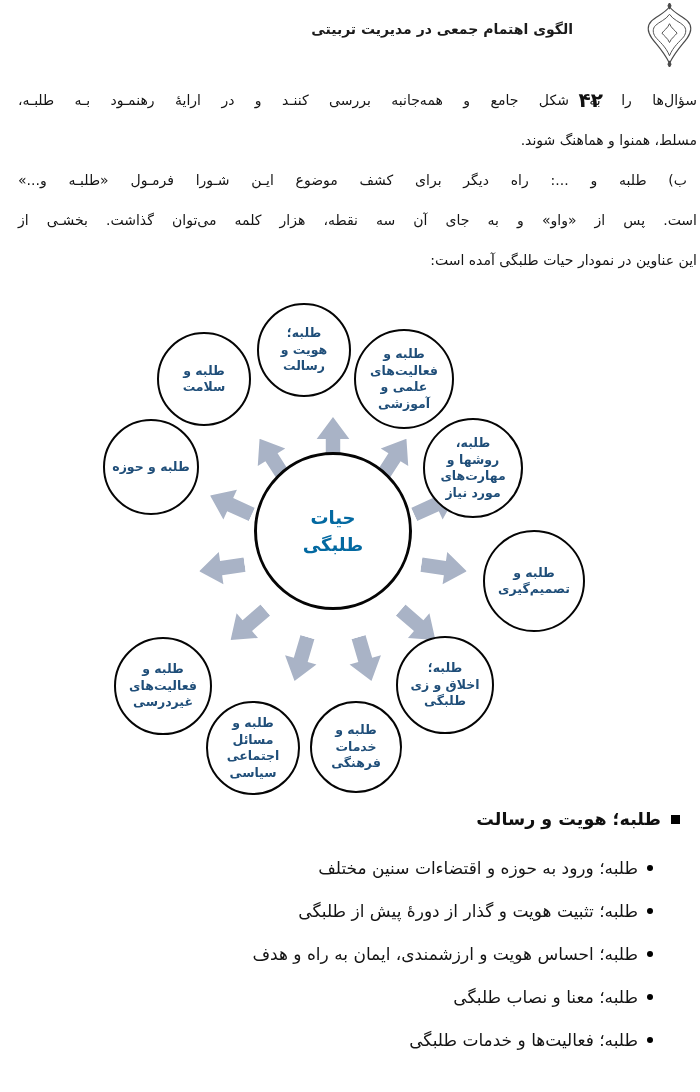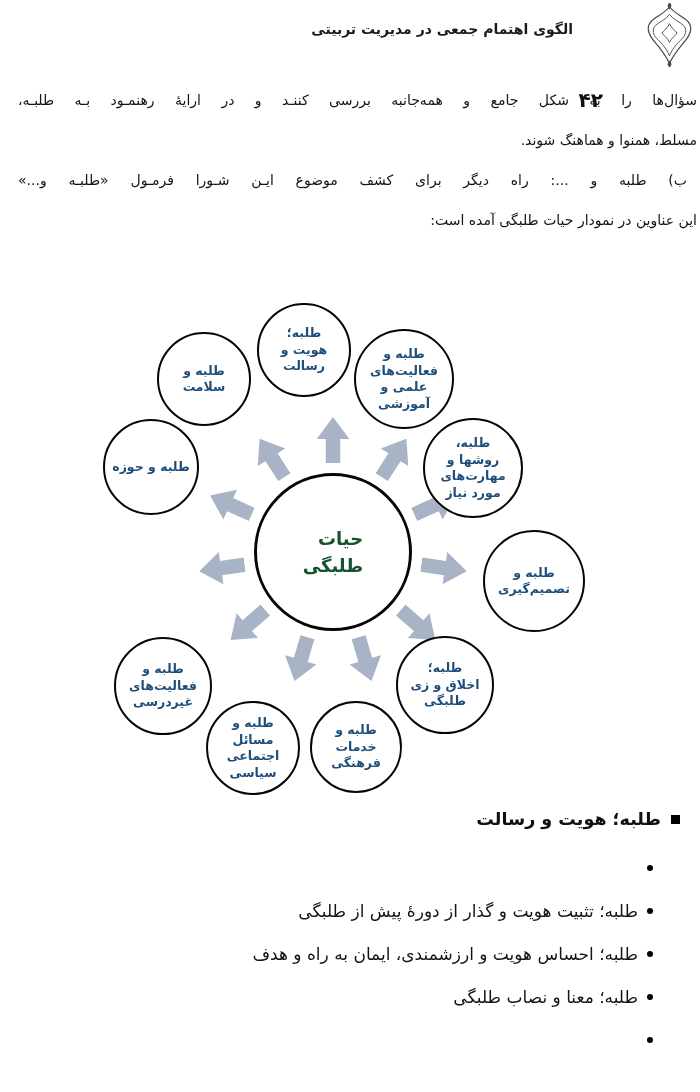--- a/index.html
+++ b/index.html
@@ -67,38 +67,39 @@
       <path d="M30 62 L31.5 65 L30 68 L28.5 65 Z" fill="#4b4b4b"></path>
     </g>
   </svg>
 
   <div class="page-num">۴۲</div>
 
   <div class="body-text">
     <div class="bline full">سؤال‌ها را به شکل جامع و همه‌جانبه بررسی کننـد و در ارایۀ رهنمـود بـه طلبـه،</div>
     <div class="bline">مسلط، همنوا و هماهنگ شوند.</div>
     <div class="bline full indent">ب) طلبه و ...: راه دیگر برای کشف موضوع ایـن شـورا فرمـول «طلبـه و...»</div>
+    <div class="bline full">است. پس از «واو» و به جای آن سه نقطه، هزار کلمه می‌توان گذاشت. بخشـی از</div>
     <div class="bline">این عناوین در نمودار حیات طلبگی آمده است:</div>
   </div>
 
   <div class="diagram" id="diagram">
     <div id="arrows">
         <div class="arrow" style="background: rgb(169, 179, 198); left: 333px; top: 440px; transform: translate(-50%, -50%) rotate(-1.5708rad);"></div>
         <div class="arrow" style="background: rgb(169, 179, 198); left: 393.552px; top: 457.78px; transform: translate(-50%, -50%) rotate(-0.999598rad);"></div>
         <div class="arrow" style="background: rgb(169, 179, 198); left: 434.879px; top: 505.474px; transform: translate(-50%, -50%) rotate(-0.428399rad);"></div>
         <div class="arrow" style="background: rgb(169, 179, 198); left: 443.86px; top: 567.939px; transform: translate(-50%, -50%) rotate(0.1428rad);"></div>
         <div class="arrow" style="background: rgb(169, 179, 198); left: 417.644px; top: 625.344px; transform: translate(-50%, -50%) rotate(0.713998rad);"></div>
         <div class="arrow" style="background: rgb(169, 179, 198); left: 364.554px; top: 659.463px; transform: translate(-50%, -50%) rotate(1.2852rad);"></div>
         <div class="arrow" style="background: rgb(169, 179, 198); left: 301.446px; top: 659.463px; transform: translate(-50%, -50%) rotate(1.8564rad);"></div>
         <div class="arrow" style="background: rgb(169, 179, 198); left: 248.356px; top: 625.344px; transform: translate(-50%, -50%) rotate(2.42759rad);"></div>
         <div class="arrow" style="background: rgb(169, 179, 198); left: 222.14px; top: 567.939px; transform: translate(-50%, -50%) rotate(2.99879rad);"></div>
         <div class="arrow" style="background: rgb(169, 179, 198); left: 231.121px; top: 505.474px; transform: translate(-50%, -50%) rotate(3.56999rad);"></div>
         <div class="arrow" style="background: rgb(169, 179, 198); left: 272.448px; top: 457.78px; transform: translate(-50%, -50%) rotate(4.14119rad);"></div>
       </div>
-    <div class="node center" id="center-node" style="left: 333px; top: 552px; width: 152px; height: 152px; color: #14532d; text-align: right;">حیات
+    <div class="node center" id="center-node" style="left: 333px; top: 531px; width: 152px; height: 152px; color: #0369a1;">حیات
 طلبگی</div>
     <div class="node outer-node" style="left: 304px; top: 350px; width: 90px; height: 90px; color: rgb(31, 78, 121);">طلبه؛
 هویت و
 رسالت</div>
     <div class="node outer-node" style="left: 404px; top: 379px; width: 96px; height: 96px; color: rgb(31, 78, 121);">طلبه و
 فعالیت‌های
 علمی و
 آموزشی</div>
     <div class="node outer-node" style="left: 473px; top: 468px; width: 96px; height: 96px; color: rgb(31, 78, 121);">طلبه،
 روشها و
@@ -125,31 +126,33 @@
   </div>
 
   <div class="section-heading">
     <span class="sq"></span>
     <span>طلبه؛ هویت و رسالت</span>
   </div>
 
   <div class="bullet-list">
     <div class="list-item">
       <span class="dot"></span>
+      <span>طلبه؛ ورود به حوزه و اقتضاءات سنین مختلف</span>
     </div>
     <div class="list-item">
       <span class="dot"></span>
       <span>طلبه؛ تثبیت هویت و گذار از دورۀ پیش از طلبگی</span>
     </div>
     <div class="list-item">
       <span class="dot"></span>
       <span>طلبه؛ احساس هویت و ارزشمندی، ایمان به راه و هدف</span>
     </div>
     <div class="list-item">
       <span class="dot"></span>
       <span>طلبه؛ معنا و نصاب طلبگی</span>
     </div>
     <div class="list-item">
       <span class="dot"></span>
+      <span>طلبه؛ فعالیت‌ها و خدمات طلبگی</span>
     </div>
   </div>
 
 </div>
 
 </body></html>

